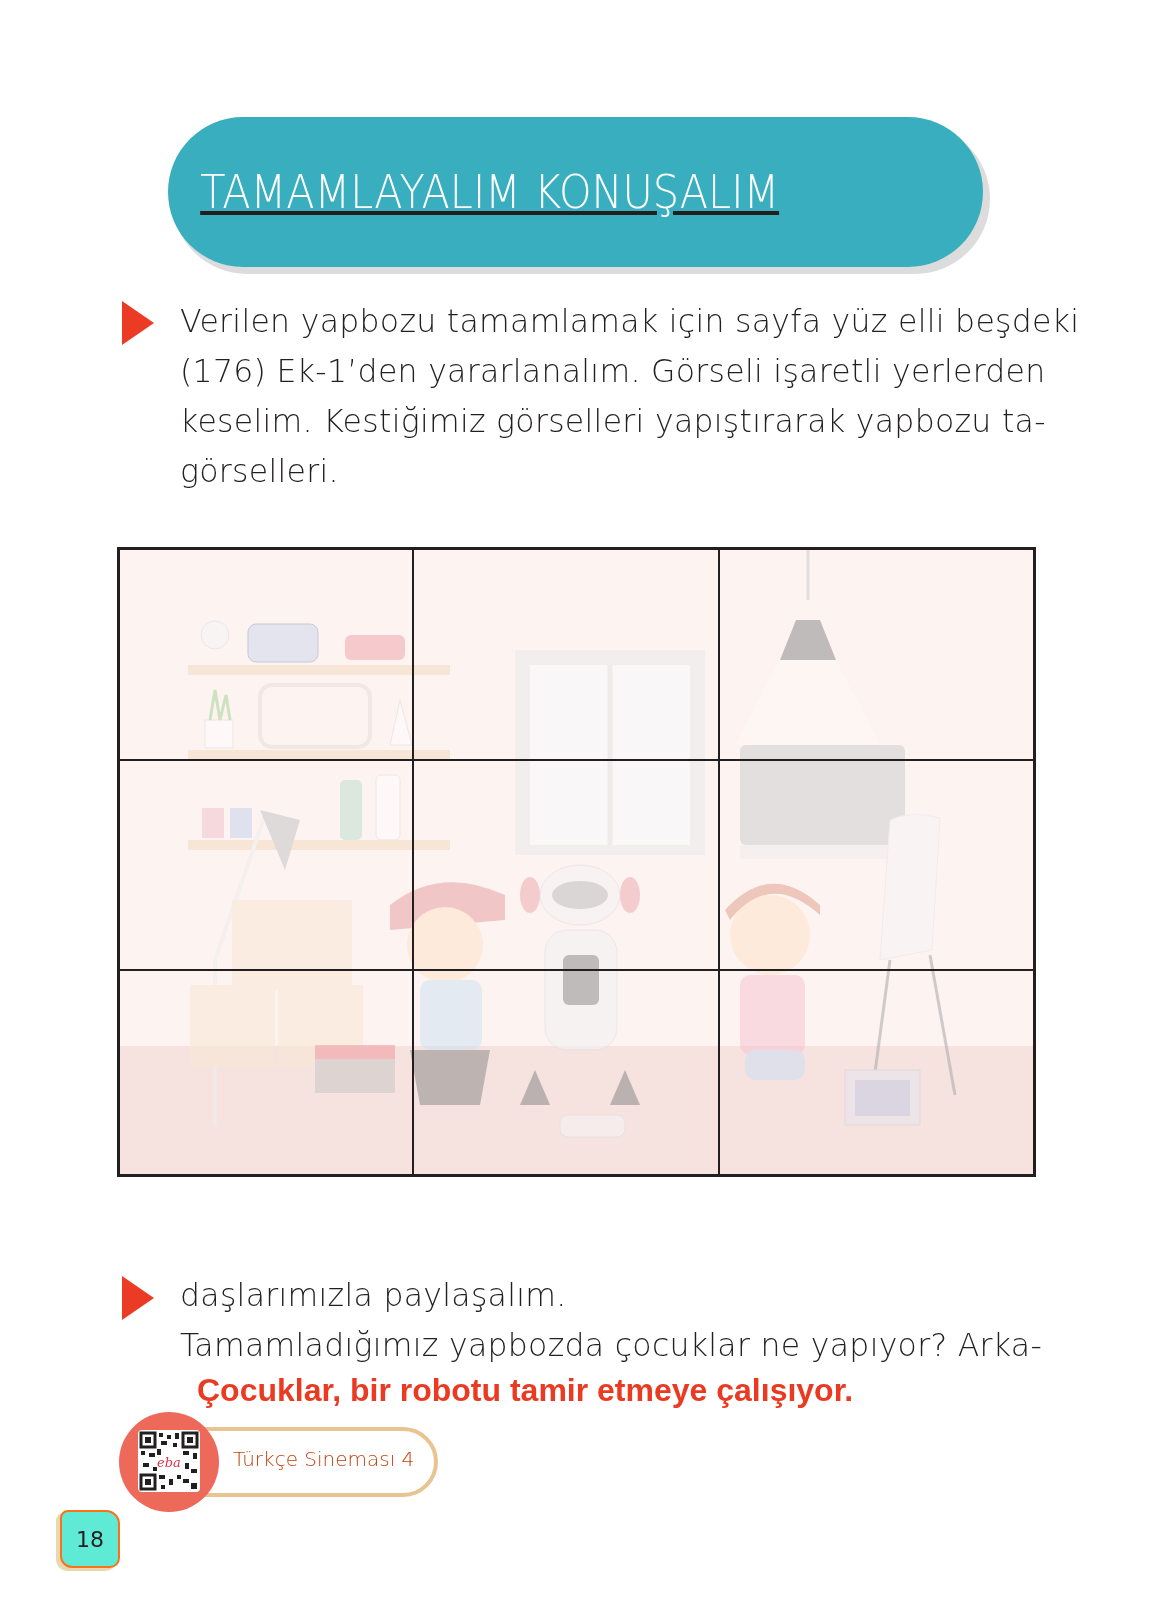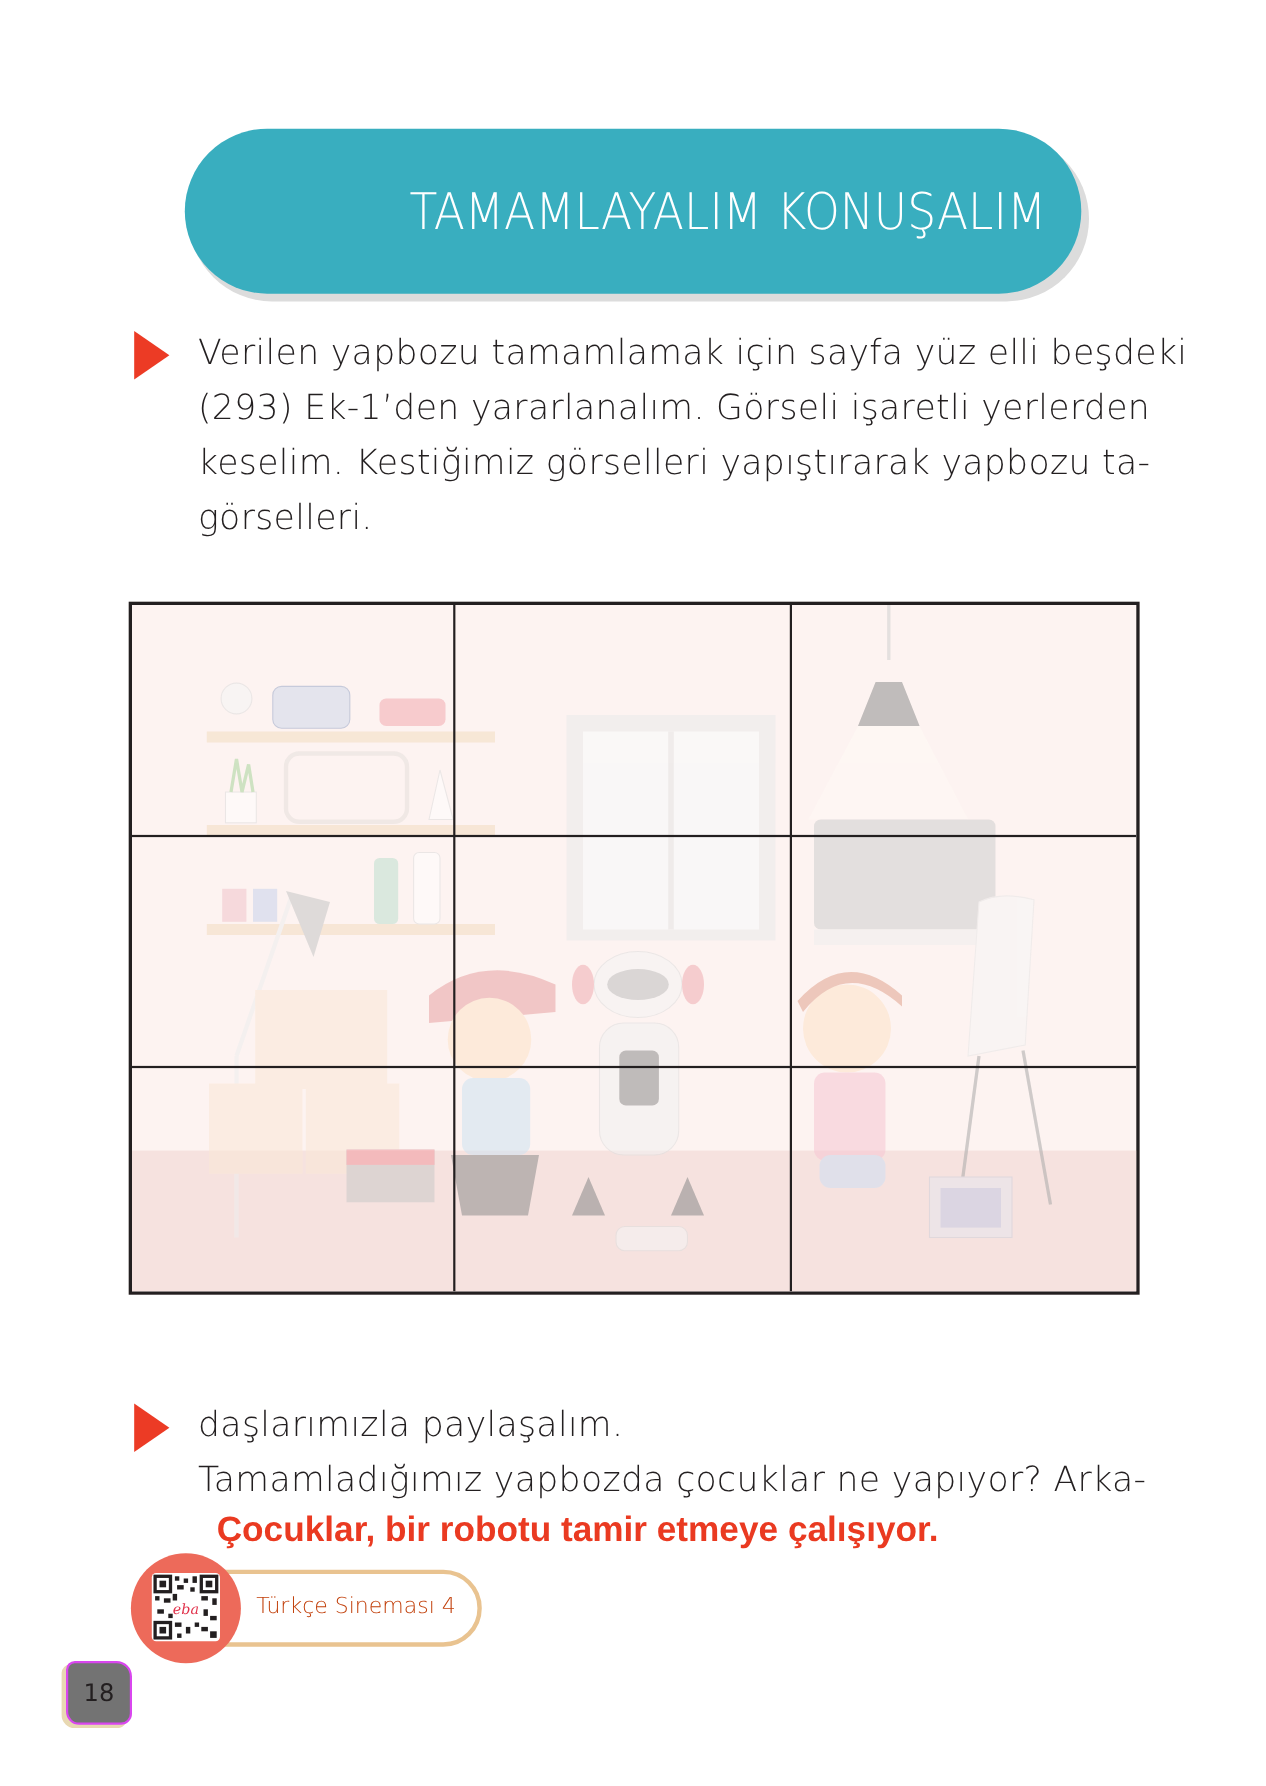--- a/index.html
+++ b/index.html
@@ -1,47 +1,47 @@
 <!DOCTYPE html>
 <html><head>
 <meta charset="utf-8">
 <style>
   html, body { margin: 0; padding: 0; }
   body { width: 1151px; height: 1624px; background: #ffffff; position: relative; overflow: hidden; font-family: "DejaVu Sans", sans-serif; color: #231f20; }
   .banner-shadow { position: absolute; left: 172px; top: 124px; width: 818px; height: 150px; border-radius: 75px; background: #dcdcdc; }
-  .banner { position: absolute; left: 168px; top: 117px; width: 815px; height: 150px; border-radius: 75px; background: #39aebf; display: flex; align-items: center; justify-content: flex-end; }
+  .banner { position: absolute; left: 168px; top: 117px; width: 815px; height: 150px; border-radius: 75px; background: #39aebf; display: flex; align-items: center; justify-content: flex-start; text-decoration: underline; }
   .banner-title { color: #ffffff; font-family: "DejaVu Sans", sans-serif; font-weight: 300; font-size: 46px; letter-spacing: 0px; transform: scaleX(0.9); white-space: nowrap; }
   .bullet { position: absolute; width: 0; height: 0; border-top: 22px solid transparent; border-bottom: 22px solid transparent; border-left: 32px solid #ec3b25; }
   .para { position: absolute; font-family: "DejaVu Sans", sans-serif; font-weight: 300; font-size: 31.5px; line-height: 50px; color: #231f20; letter-spacing: 0.3px; }
   .para div { white-space: nowrap; }
   .puzzle { position: absolute; left: 117px; top: 547px; width: 919px; height: 630px; border: 3px solid #231f20; box-sizing: border-box; background: #fdf3f1; overflow: hidden; }
   .grid-v { position: absolute; top: 0; width: 2px; height: 100%; background: #231f20; }
   .grid-h { position: absolute; left: 0; height: 2px; width: 100%; background: #231f20; }
   .floor { position: absolute; left: 0; bottom: 0; width: 100%; height: 128px; background: #f6e2df; }
   .answer { position: absolute; left: 197px; top: 1372px; font-family: "Liberation Sans", sans-serif; font-weight: bold; font-size: 32px; color: #ea3a21; white-space: nowrap; }
   .qr-pill { position: absolute; left: 150px; top: 1427px; width: 288px; height: 70px; border: 4px solid #e9c390; border-radius: 38px; box-sizing: border-box; background: #fff; }
   .qr-label { position: absolute; left: 233px; top: 1447px; font-size: 20px; font-weight: 300; color: #c2410c; white-space: nowrap; }
   .qr-circle { position: absolute; left: 119px; top: 1412px; width: 100px; height: 100px; border-radius: 50%; background: #ed6a5a; }
   .qr-code { position: absolute; left: 138px; top: 1430px; width: 62px; height: 62px; background: #fff; border-radius: 4px; }
-  .page-num-box { position: absolute; left: 60px; top: 1510px; width: 56px; height: 54px; border: 2px solid #d946ef; border-radius: 8px 14px 10px 12px; background: #737373; box-shadow: -4px 3px 0 #e8d8b2; display: flex; align-items: center; justify-content: center; }
+  .page-num-box { position: absolute; left: 60px; top: 1510px; width: 56px; height: 54px; border: 2px solid #f97316; border-radius: 8px 14px 10px 12px; background: #5eead4; box-shadow: -4px 3px 0 #e8d8b2; display: flex; align-items: center; justify-content: center; }
   .page-num { font-size: 22px; color: #231f20; }
   .illus { position: absolute; }
 </style>
 </head>
 <body>
 
 <div class="banner-shadow"></div>
 <div class="banner">
   <span class="banner-title">TAMAMLAYALIM KONUŞALIM</span>
 </div>
 
 <div class="bullet" style="left:122px; top:301px;"></div>
 <div class="para" style="left:180px; top:296px;">
   <div>Verilen yapbozu tamamlamak için sayfa yüz elli beşdeki</div>
-  <div>(293) Ek-1’den yararlanalım. Görseli işaretli yerlerden</div>
+  <div>(176) Ek-1’den yararlanalım. Görseli işaretli yerlerden</div>
   <div>keselim. Kestiğimiz görselleri yapıştırarak yapbozu ta-</div>
   <div>görselleri.</div>
 </div>
 
 <div class="puzzle">
   <div class="floor"></div>
   <svg class="illus" width="913" height="624" viewBox="0 0 913 624" style="left:0;top:0;opacity:0.55;">
 
     <rect x="68" y="115" width="262" height="10" fill="#f3dcc0"></rect>
     <rect x="68" y="200" width="262" height="10" fill="#f3dcc0"></rect>

